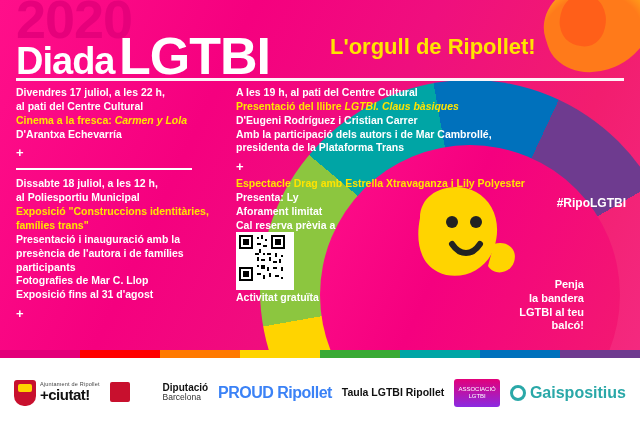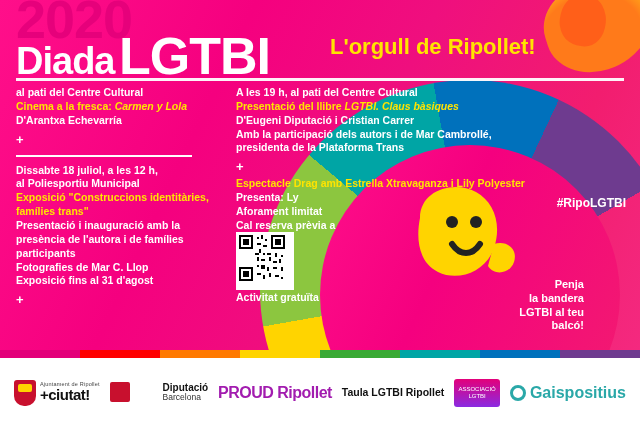--- a/index.html
+++ b/index.html
@@ -113,21 +113,21 @@
   .shield{width:22px;height:26px;background:#c8102e;border-radius:3px 3px 10px 10px;margin-right:4px;position:relative;}
   .shield:after{content:"";position:absolute;left:4px;top:4px;width:14px;height:8px;background:#ffd400;border-radius:2px;}
   .ajunt{line-height:1.1;}
   .ajunt .t1{font-size:5.5px;color:#444;letter-spacing:.2px;}
   .ajunt .t2{font-size:15px;font-weight:bold;color:#111;letter-spacing:-.5px;}
   .dip{display:flex;align-items:center;gap:28px;}
   .dipsq{width:20px;height:20px;background:#c8102e;margin-right:5px;border-radius:2px;}
   .dip .tx{line-height:1.15;font-size:8.5px;color:#333;}
   .dip .tx b{font-size:10px;display:block;color:#111;}
   .proud{font-size:16px;font-weight:bold;color:#e3007a;letter-spacing:-.5px;}
-  .proud span{color:#a21caf;font-weight:bold;}
+  .proud span{color:#3b82f6;font-weight:bold;}
   .taula{font-size:10.5px;font-weight:bold;color:#111;line-height:1.2;}
   .assoc{width:46px;height:28px;border-radius:3px;background:linear-gradient(#e3007a,#8a2be2);display:flex;align-items:center;justify-content:center;color:#fff;font-size:6px;text-align:center;line-height:1.05;padding:2px;box-sizing:border-box;}
   .gais{display:flex;align-items:center;font-size:16px;color:#2aa8a8;font-weight:bold;}
   .gaisdot{width:16px;height:16px;border:3px solid #2aa8a8;border-radius:50%;margin-right:4px;box-sizing:border-box;}
 </style>
 </head>
 <body>
 
 <div class="poster">
 
@@ -150,20 +150,21 @@
 
   <div class="title">
     <span class="diada">Diada</span>
     <span class="lgtbi">LGTBI</span>
   </div>
   <div class="slogan">L'orgull de Ripollet!</div>
   <div class="rule"></div>
 
   <div class="col colL">
     <div class="block">
+      <div class="b">Divendres 17 juliol, a les 22 h,</div>
       <div class="b">al pati del Centre Cultural</div>
       <div><span class="yel">Cinema a la fresca:</span>
         <span class="yel ital">Carmen y Lola</span></div>
       <div class="b">D'Arantxa Echevarría</div>
       <div class="plus">+</div>
     </div>
     <div class="hr-small"></div>
     <div class="block">
       <div class="b">Dissabte 18 juliol, a les 12 h,</div>
       <div class="b">al Poliesportiu Municipal</div>
@@ -173,21 +174,21 @@
       <div class="b">Exposició fins al 31 d'agost</div>
       <div class="plus">+</div>
     </div>
   </div>
 
   <div class="col colR">
     <div class="block">
       <div class="b">A les 19 h, al pati del Centre Cultural</div>
       <div><span class="yel">Presentació del llibre</span>
         <span class="yel ital">LGTBI. Claus bàsiques</span></div>
-      <div class="b">D'Eugeni Diputació i Cristian Carrer</div>
+      <div class="b">D'Eugeni Rodríguez i Cristian Carrer</div>
       <div class="b">Amb la participació dels autors i de Mar Cambrollé, presidenta de la Plataforma Trans</div>
       <div class="plus">+</div>
     </div>
     <div class="block">
       <div class="yel">Espectacle Drag amb Estrella Xtravaganza i Lily Polyester</div>
       <div class="b">Presenta: Ly</div>
       <div class="b">Aforament limitat</div>
       <div class="b">Cal reserva prèvia a</div>
     </div>
     <div class="gratuita" style="margin-top:58px;">Activitat gratuïta</div>

